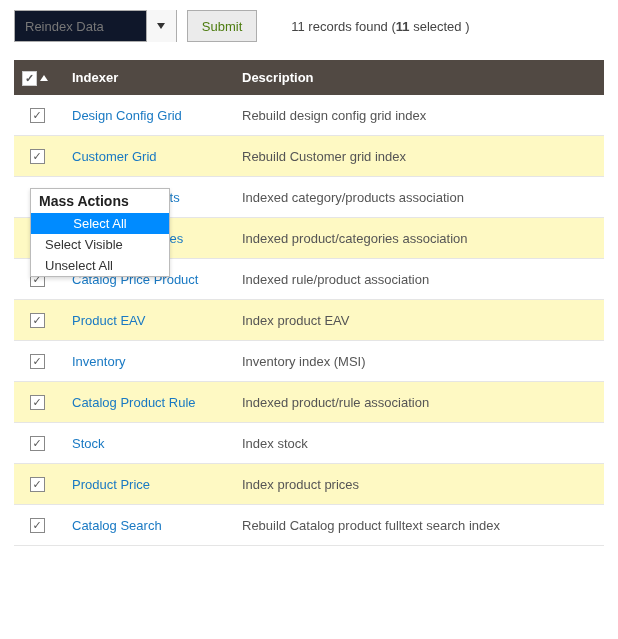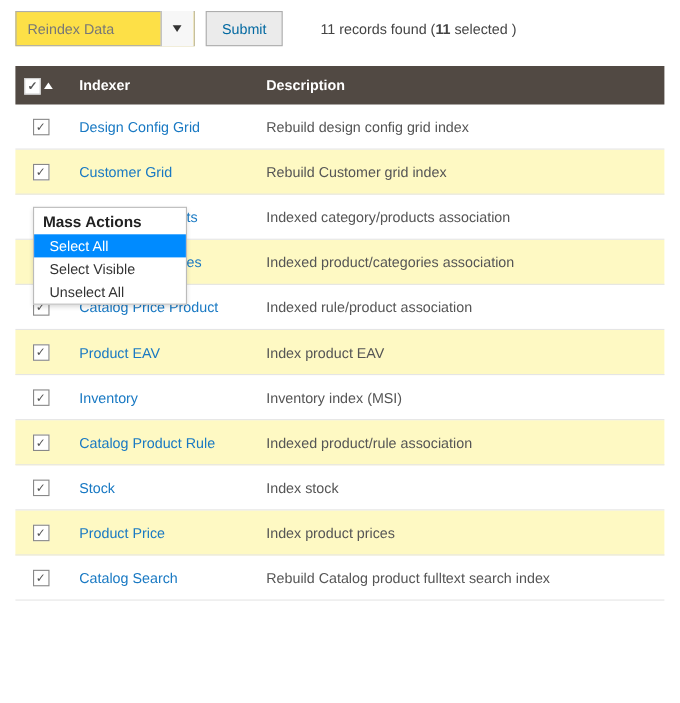--- a/index.html
+++ b/index.html
@@ -22,42 +22,42 @@
     display: flex;
     align-items: center;
     gap: 10px;
     margin-bottom: 18px;
   }
   .action-select {
     display: flex;
     align-items: center;
     border: 1px solid #adadad;
     height: 32px;
-    background: #fde047;
+    background: #0f172a;
   }
   .action-select .label {
     padding: 0 42px 0 10px;
     color: #777;
     font-size: 13px;
   }
   .action-select .caret {
     width: 30px;
     height: 32px;
     display: flex;
     align-items: center;
     justify-content: center;
     border-left: 1px solid #adadad;
     background: #f7f7f7;
   }
   .submit-btn {
     height: 32px;
     padding: 0 14px;
     background: #ebebeb;
     border: 1px solid #adadad;
-    color: #0369a1;
+    color: #4d7c0f;
     font-size: 13px;
     cursor: pointer;
   }
   .records {
     margin-left: 24px;
     font-size: 13px;
     color: #444;
   }
   .records b { font-weight: 700; text-align: right; }
 
@@ -136,20 +136,21 @@
   }
   .mass-actions .ma-item {
     padding: 3px 14px;
     font-size: 13px;
     color: #333;
     cursor: pointer;
   }
   .mass-actions .ma-item.selected {
     background: #008bff;
     color: #fff;
+    text-align: center;
   }
   .wrap { position: relative; }
 </style>
 </head>
 <body>
 
 <div class="wrap">
 
 
   <div class="toolbar">

